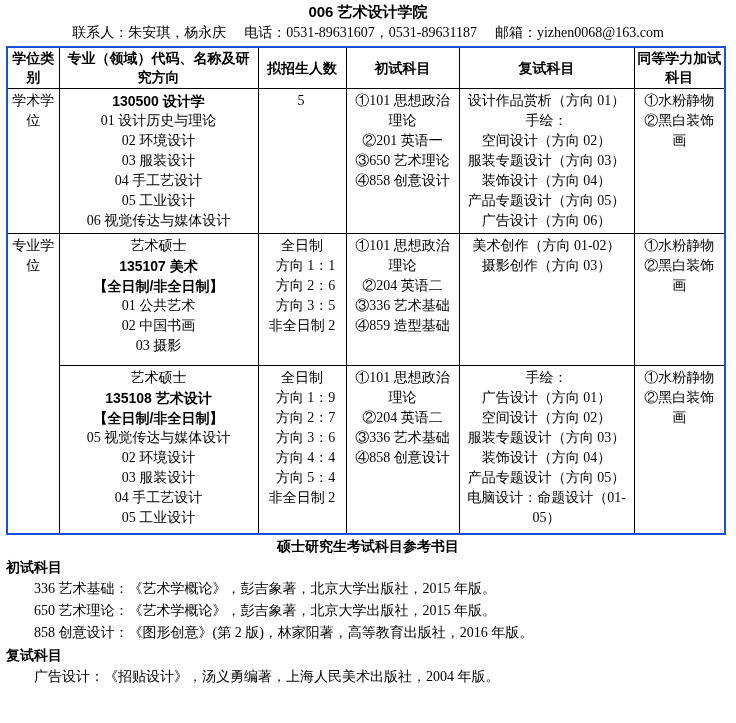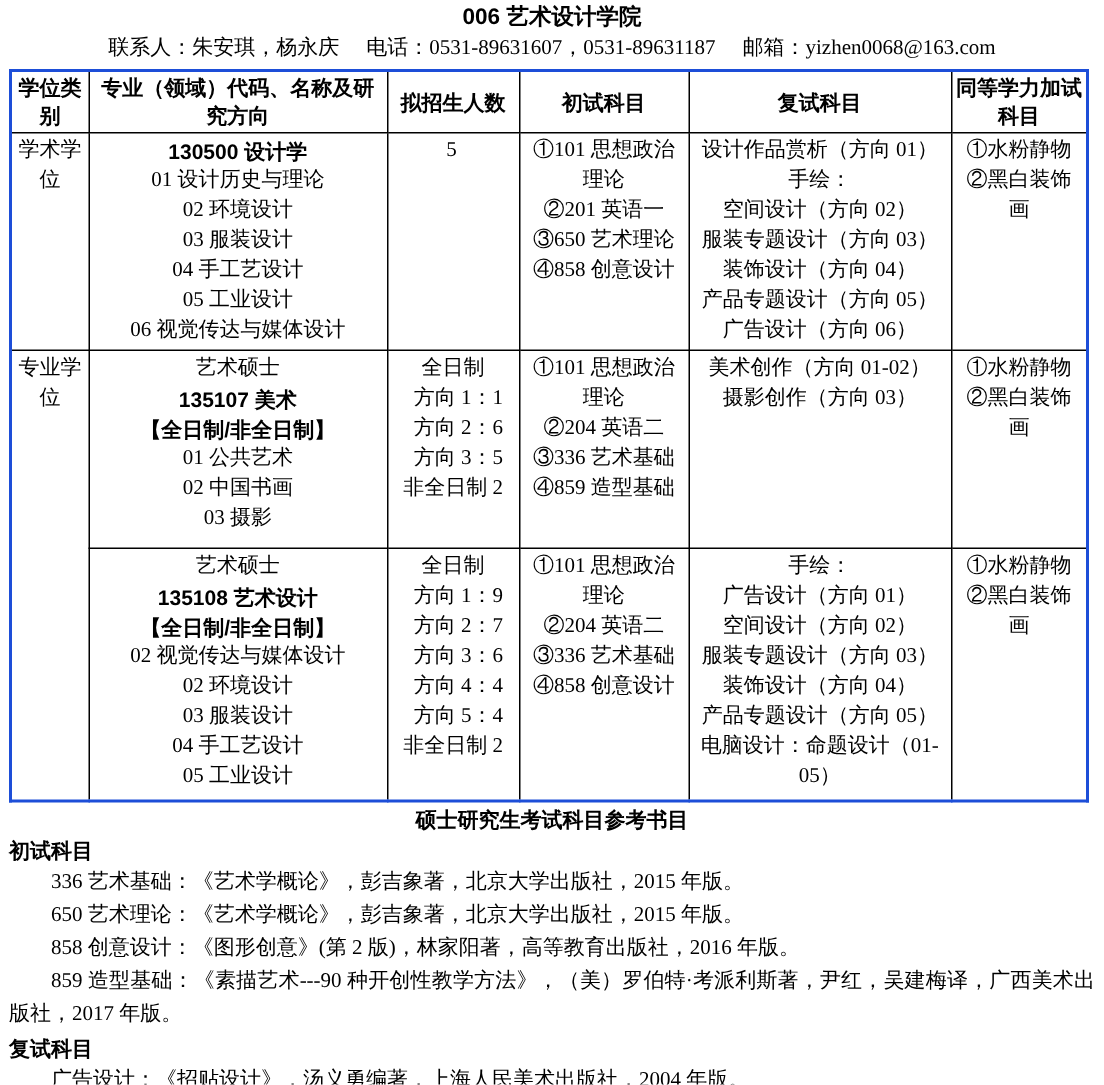--- a/index.html
+++ b/index.html
@@ -157,21 +157,21 @@
         <span class="ln">①水粉静物</span>
         <span class="ln">②黑白装饰画</span>
       </td>
     </tr>
 
     <tr class="r3">
       <td class="program">
         <span class="ln">艺术硕士</span>
         <span class="ln bold">135108 艺术设计</span>
         <span class="ln bold">【全日制/非全日制】</span>
-        <span class="ln">02 视觉传达与媒体设计</span>
+        <span class="ln">05 视觉传达与媒体设计</span>
         <span class="ln">02 环境设计</span>
         <span class="ln">03 服装设计</span>
         <span class="ln">04 手工艺设计</span>
         <span class="ln">05 工业设计</span>
       </td>
       <td class="enroll">
         <span class="ln">全日制</span>
         <span class="ln ind">方向 1：9</span>
         <span class="ln ind">方向 2：7</span>
         <span class="ln ind">方向 3：6</span>
@@ -202,19 +202,18 @@
   </tbody>
     </table>
 
   <div class="ref">
     <div class="ref-title">硕士研究生考试科目参考书目</div>
 
     <div class="ref-heading">初试科目</div>
     <p class="ref-item">336 艺术基础：《艺术学概论》，彭吉象著，北京大学出版社，2015 年版。</p>
     <p class="ref-item">650 艺术理论：《艺术学概论》，彭吉象著，北京大学出版社，2015 年版。</p>
     <p class="ref-item">858 创意设计：《图形创意》(第 2 版)，林家阳著，高等教育出版社，2016 年版。</p>
-    <p class="ref-item">859 造型基础：《素描艺术---90 种开创性教学方法》，（美）罗伯特·考派利斯著，尹红，吴建梅译，广西美术出版社，2017 年版。</p>
 
     <div class="ref-heading">复试科目</div>
     <p class="ref-item">广告设计：《招贴设计》，汤义勇编著，上海人民美术出版社，2004 年版。</p>
   </div>
 
 </div>
 
 </body></html>

